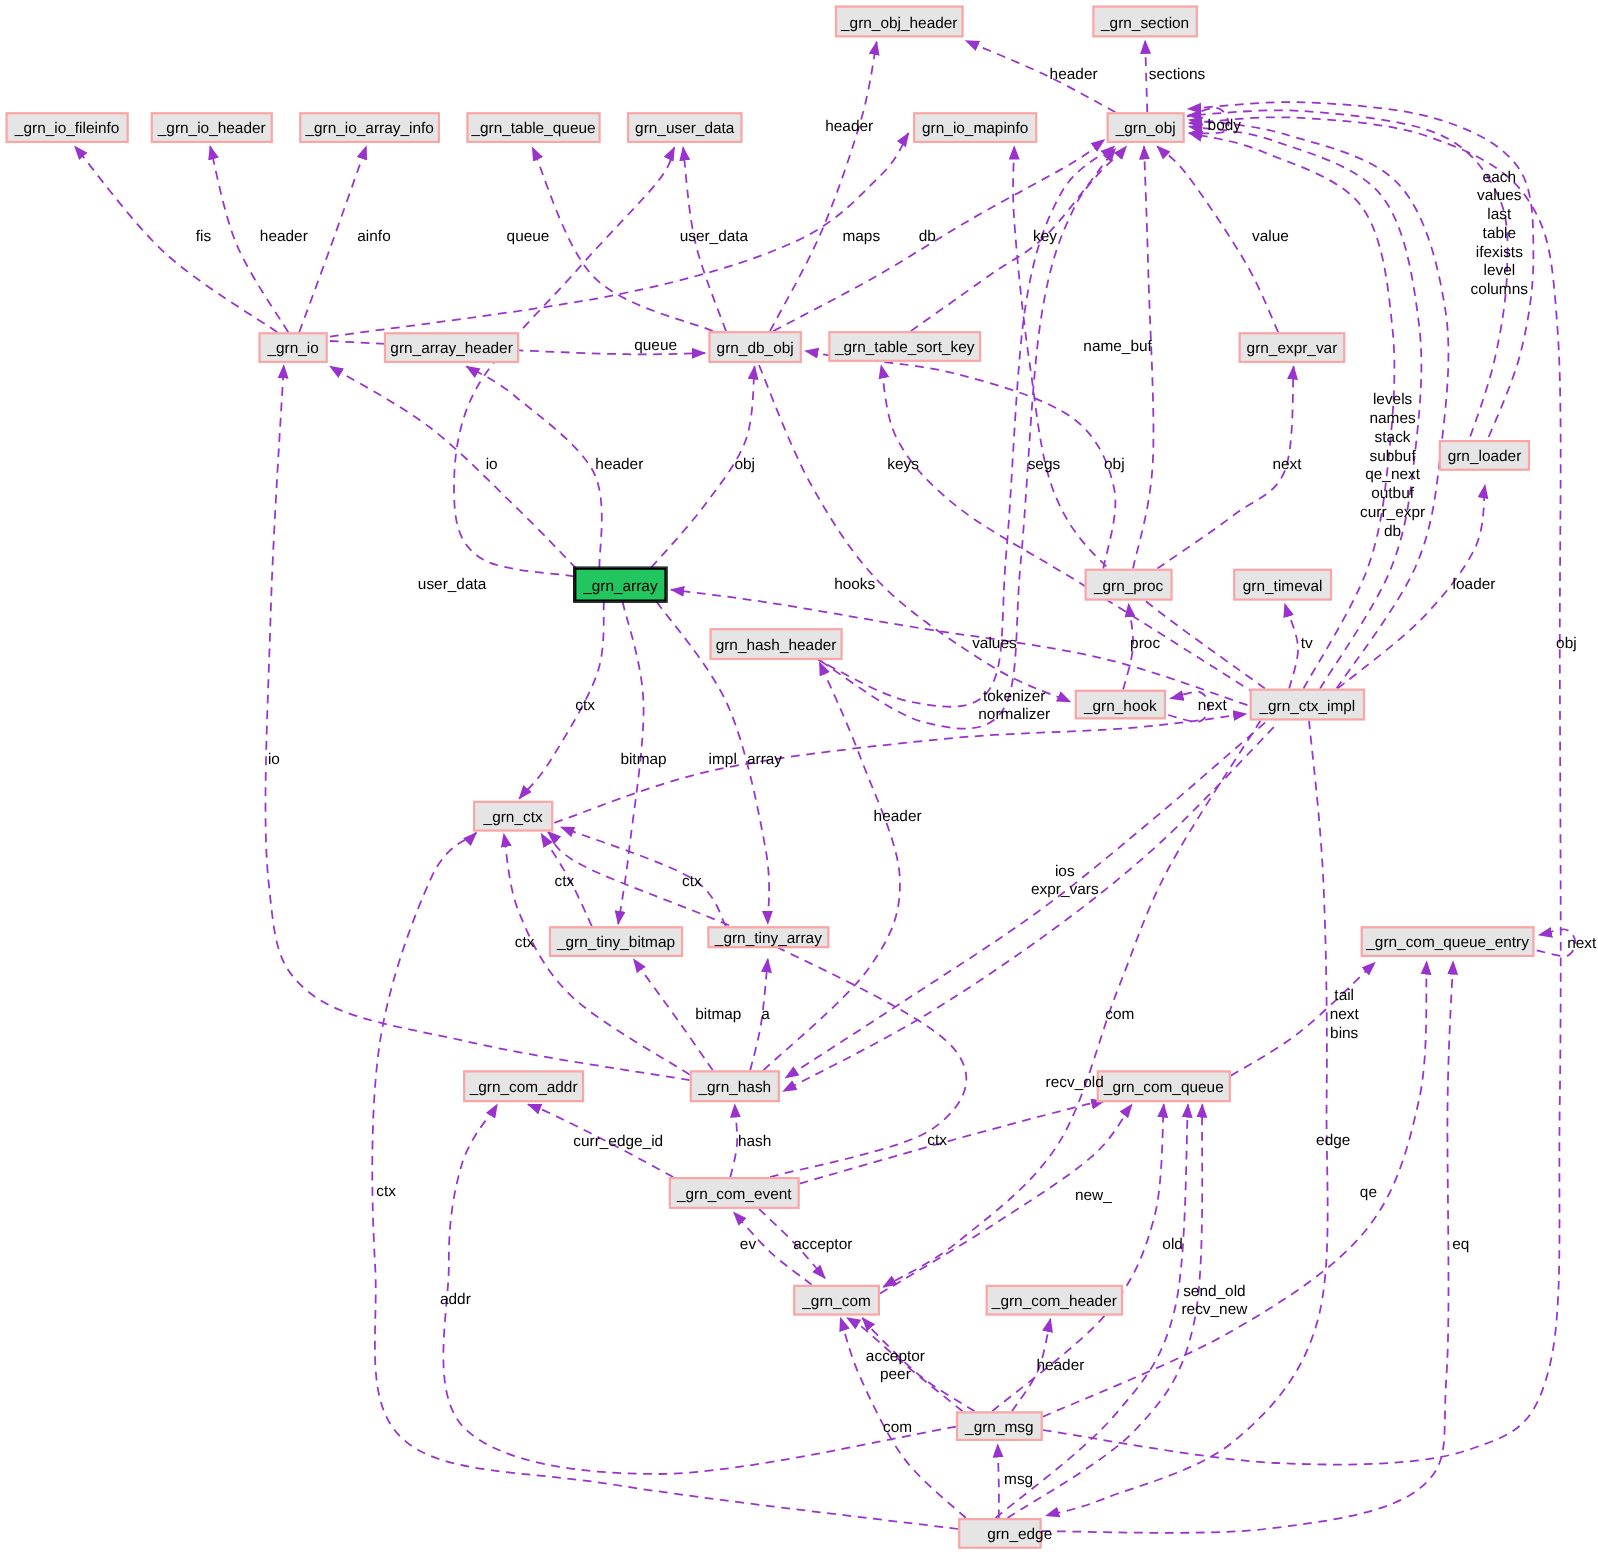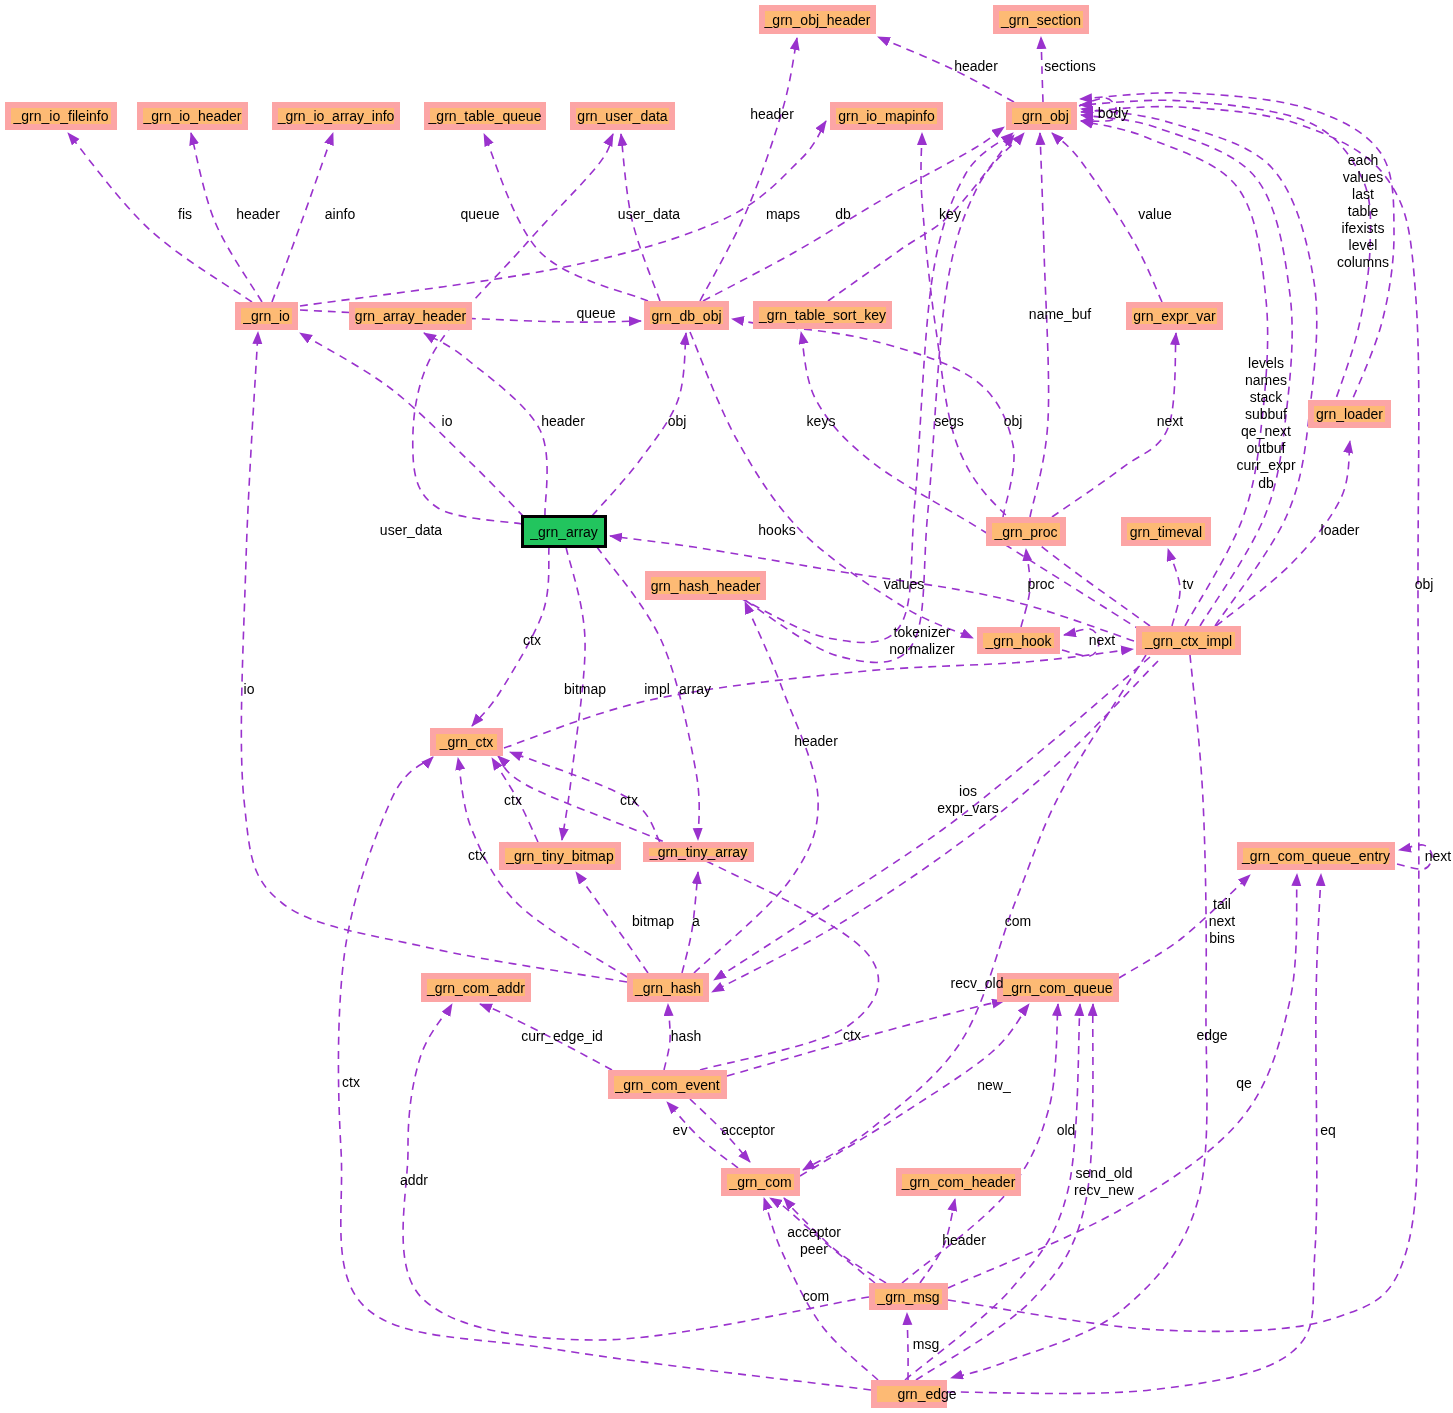--- a/index.html
+++ b/index.html
@@ -1,20 +1,20 @@
 <!DOCTYPE html>
 <html><head>
 <meta charset="utf-8">
 <style>
   html,body{margin:0;padding:0;background:#ffffff;}
   .canvas{position:relative;width:1453px;height:1413px;background:#ffffff;overflow:hidden;
           font-family:"Liberation Sans",sans-serif;}
   #edge-layer{position:absolute;left:0;top:0;width:1453px;height:1413px;pointer-events:none;}
   .node{position:absolute;display:flex;align-items:center;justify-content:center;
-        background:#fdba74;border:6px solid #fca5a5;box-sizing:border-box;
+        background:#e5e5e5;border:2px solid #fca5a5;box-sizing:border-box;
         font-size:14px;color:#000;cursor:pointer;white-space:nowrap;}
   .node.hl{background:#22c55e;border:2px solid #000;outline:1px solid #000;}
   .elabel{position:absolute;transform:translate(-50%,-50%);font-size:14px;color:#000;
           text-align:center;line-height:1.22;white-space:pre;}
 </style>
 </head>
 <body>
 
 <div class="canvas">
   <svg id="edge-layer" xmlns="http://www.w3.org/2000/svg" viewBox="0 0 1453 1413">
@@ -141,21 +141,21 @@
       <div class="elabel" style="left: 649px; top: 215px;">user_data</div>
       <div class="elabel" style="left: 411px; top: 531px;">user_data</div>
       <div class="elabel" style="left: 783px; top: 215px;">maps</div>
       <div class="elabel" style="left: 772px; top: 115px;">header</div>
       <div class="elabel" style="left: 976px; top: 67px;">header</div>
       <div class="elabel" style="left: 1070px; top: 67px;">sections</div>
       <div class="elabel" style="left: 1113px; top: 114px;">body</div>
       <div class="elabel" style="left: 843px; top: 215px;">db</div>
       <div class="elabel" style="left: 950px; top: 215px;">key</div>
       <div class="elabel" style="left: 1155px; top: 215px;">value</div>
-      <div class="elabel" style="left: 1060px; top: 315px;">name_buf</div>
+      <div class="elabel" style="left: 1016px; top: 315px;">name_buf</div>
       <div class="elabel" style="left: 1013px; top: 422px;">obj</div>
       <div class="elabel" style="left: 1170px; top: 422px;">next</div>
       <div class="elabel" style="left: 1188px; top: 585px;">tv</div>
       <div class="elabel" style="left: 1041px; top: 585px;">proc</div>
       <div class="elabel" style="left: 1102px; top: 641px;">next</div>
       <div class="elabel" style="left: 1340px; top: 531px;">loader</div>
       <div class="elabel" style="left: 1266px; top: 423px;">levels
 names
 stack
 subbuf

